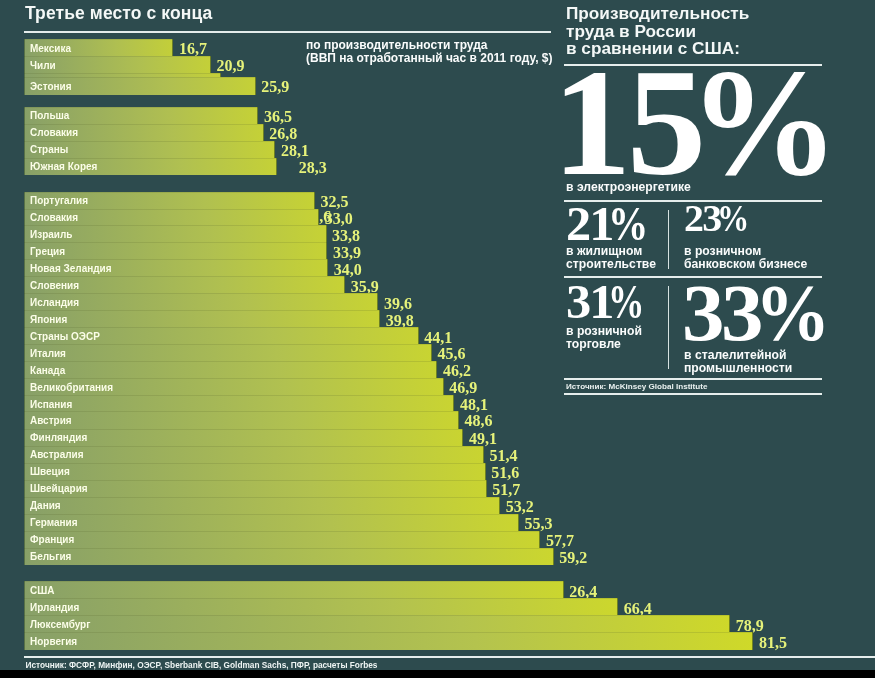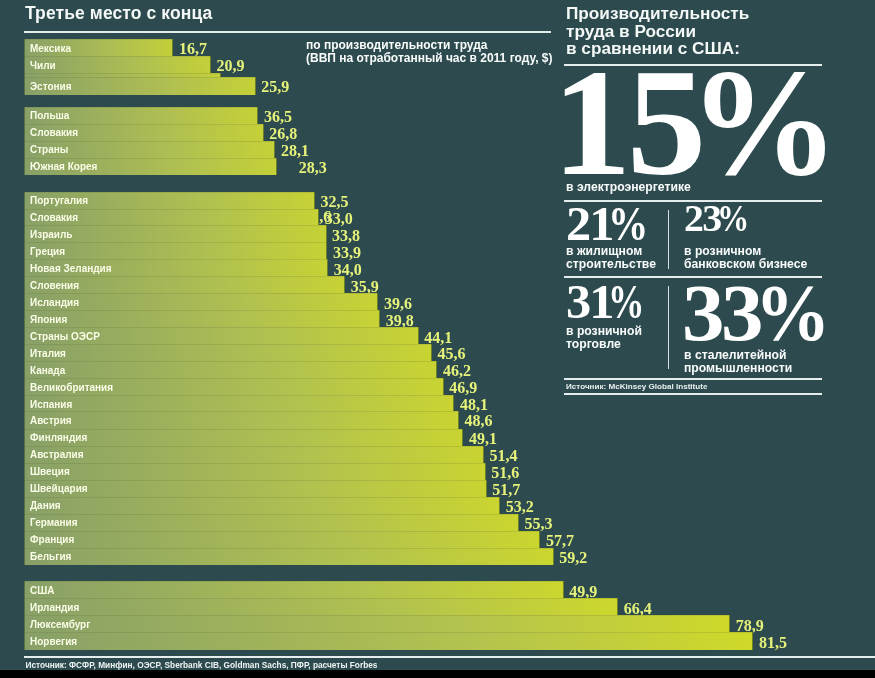--- a/index.html
+++ b/index.html
@@ -214,21 +214,21 @@
         <div class="cval" style="left: 521.915px;">57,7</div>
       </div>
       <div class="row" style="top: 508.5px; height: 14px;">
         <div class="bar" style="width: 529.84px; height: 17.55px; background: linear-gradient(to right, rgb(136, 160, 104) 0%, rgb(178, 194, 79) 62%, rgb(203, 214, 47) 100%);"></div>
         <div class="cname">Бельгия</div>
         <div class="cval" style="left: 535.34px;">59,2</div>
       </div>
       <div class="row" style="top: 542.4px; height: 17.55px;">
         <div class="bar" style="width: 539.685px; height: 17.55px; background: linear-gradient(to right, rgb(136, 160, 104) 0%, rgb(178, 194, 79) 62%, rgb(203, 214, 47) 100%);"></div>
         <div class="cname">США</div>
-        <div class="cval" style="left: 545.185px;">49,9</div>
+        <div class="cval" style="left: 545.185px;">26,4</div>
       </div>
       <div class="row" style="top: 559.35px; height: 17.55px;">
         <div class="bar" style="width: 594.28px; height: 17.55px; background: linear-gradient(to right, rgb(136, 160, 104) 0%, rgb(179, 194, 79) 62%, rgb(204, 215, 45) 100%);"></div>
         <div class="cname">Ирландия</div>
         <div class="cval" style="left: 599.78px;">66,4</div>
       </div>
       <div class="row" style="top: 576.3px; height: 17.55px;">
         <div class="bar" style="width: 706.155px; height: 17.55px; background: linear-gradient(to right, rgb(136, 160, 104) 0%, rgb(180, 195, 78) 62%, rgb(206, 216, 42) 100%);"></div>
         <div class="cname">Люксембург</div>
         <div class="cval" style="left: 711.655px;">78,9</div>

